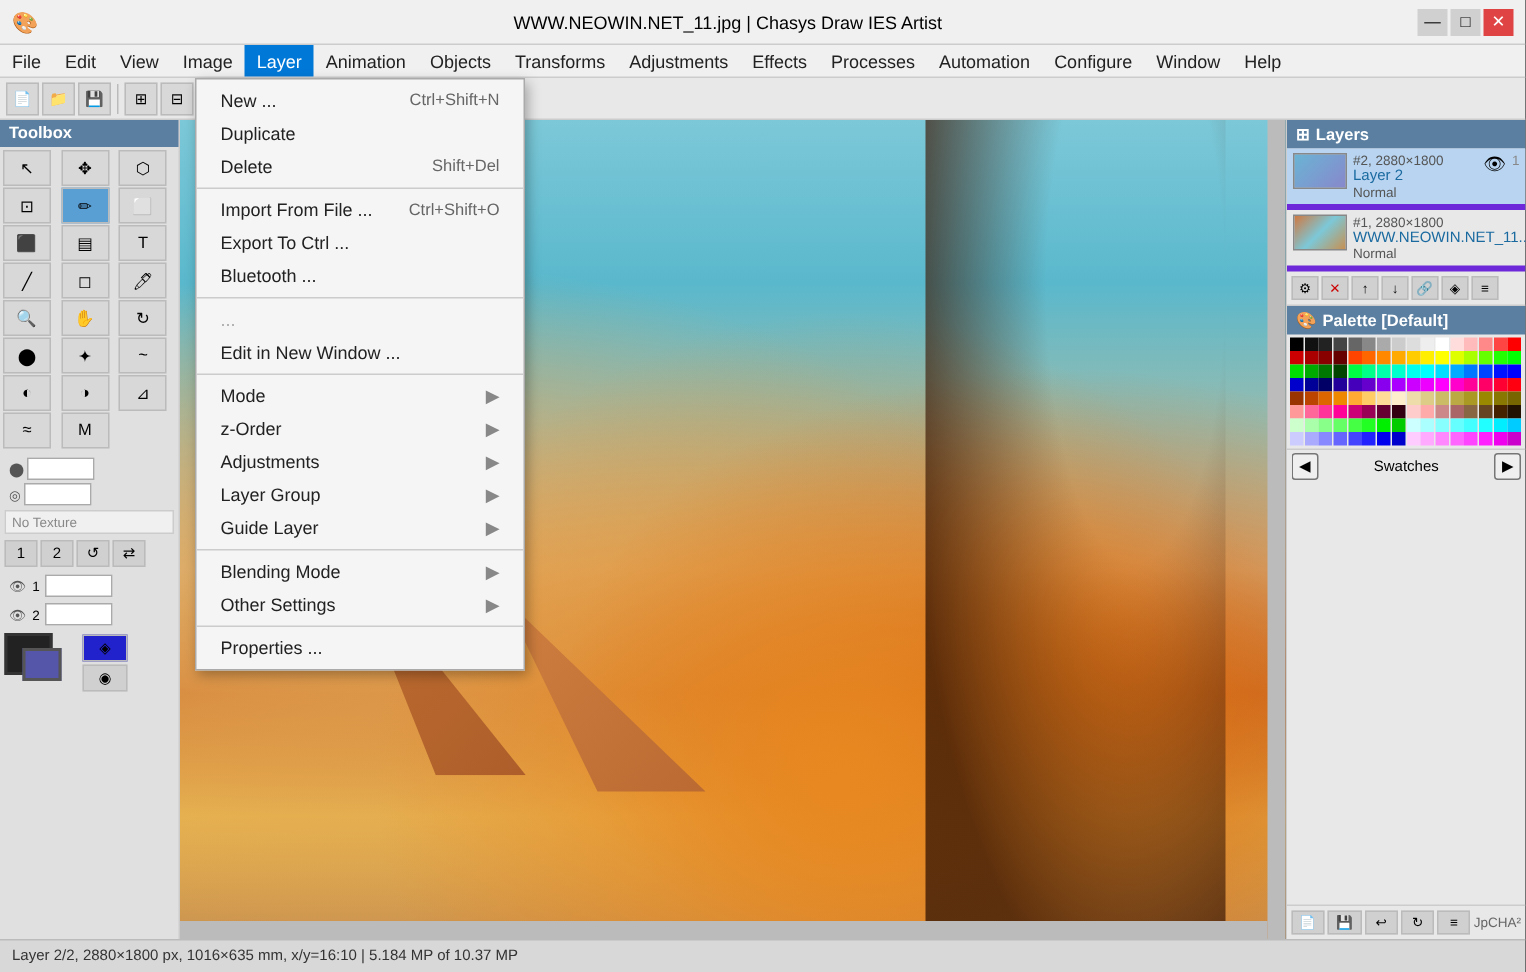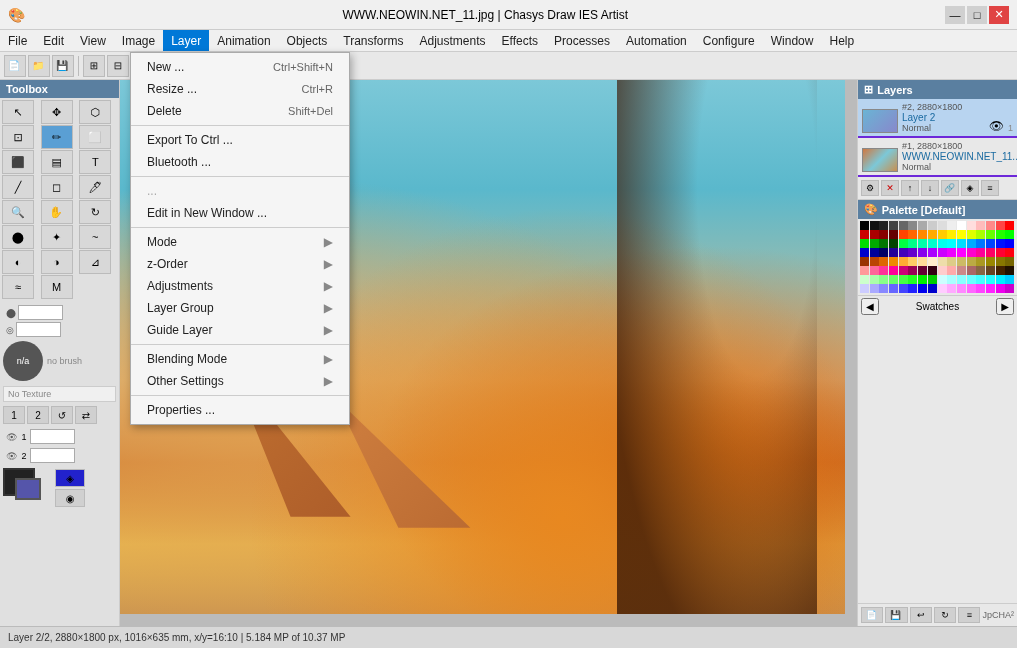--- a/index.html
+++ b/index.html
@@ -150,23 +150,23 @@
       color: white;
       font-size: 11px;
       padding: 3px 6px;
       font-weight: bold;
       display: flex;
       align-items: center;
       gap: 4px;
     }
     .layer-item {
       display: flex;
-      align-items: flex-end;
+      align-items: flex-start;
       padding: 3px 4px;
-      border-bottom: 2px solid #6d28d9;
+      border-bottom: 4px solid #6d28d9;
       cursor: pointer;
       font-size: 10px;
       gap: 4px;
     }
     .layer-item.selected { background: #b8d4f0; }
     .layer-thumb {
       width: 36px; height: 24px;
       background: #aaa;
       border: 1px solid #888;
       flex-shrink: 0;
@@ -393,28 +393,20 @@
       <div class="num-display">
         <span style="font-size:9px;color:#555;">⬤</span>
         <input type="text" class="num-value" readonly="" style="">
       </div>
       <div class="num-display">
         <span style="font-size:9px;color:#555;">◎</span>
         <input type="text" class="num-value" readonly="" style="">
       </div>
     </div>
 
-    <div style="display:flex;align-items:center;gap:4px;padding:3px;">
-      <div class="brush-preview">
-        <span style="font-size:9px;">n/a</span>
-      </div>
-      <div>
-        <div style="font-size:9px;color:#888;">no brush</div>
-      </div>
-    </div>
 
     <div style="padding:2px 4px;font-size:9px;color:#888;border:1px solid #ccc;margin:2px 3px;background:#f0f0f0;">
       <span>No Texture</span>
     </div>
 
     <div class="nav-btns">
       <button class="small-btn">1</button>
       <button class="small-btn">2</button>
       <button class="small-btn">↺</button>
       <button class="small-btn">⇄</button>
@@ -667,28 +659,31 @@
   <span>Layer 2/2, 2880×1800 px, 1016×635 mm, x/y=16:10 | 5.184 MP of 10.37 MP</span>
 </div>
 
 <div id="dropdown-overlay">
   <div id="layer-menu">
     <div class="menu-section-item">
       <span>New ...</span>
       <span class="shortcut">Ctrl+Shift+N</span>
     </div>
     <div class="menu-section-item">
-      <span>Resize ...</span>
-      <span class="shortcut">Ctrl+R</span>
+      <span>Duplicate</span>
     </div>
     <div class="menu-section-item">
       <span>Delete</span>
       <span class="shortcut">Shift+Del</span>
     </div>
     <div class="menu-divider"></div>
+    <div class="menu-section-item">
+      <span>Import From File ...</span>
+      <span class="shortcut">Ctrl+Shift+O</span>
+    </div>
     <div class="menu-section-item">
       <span>Export To Ctrl ...</span>
     </div>
     <div class="menu-section-item">
       <span>Bluetooth ...</span>
     </div>
     <div class="menu-divider"></div>
     <div class="menu-section-item dimmed">
       <span>...</span>
     </div>

